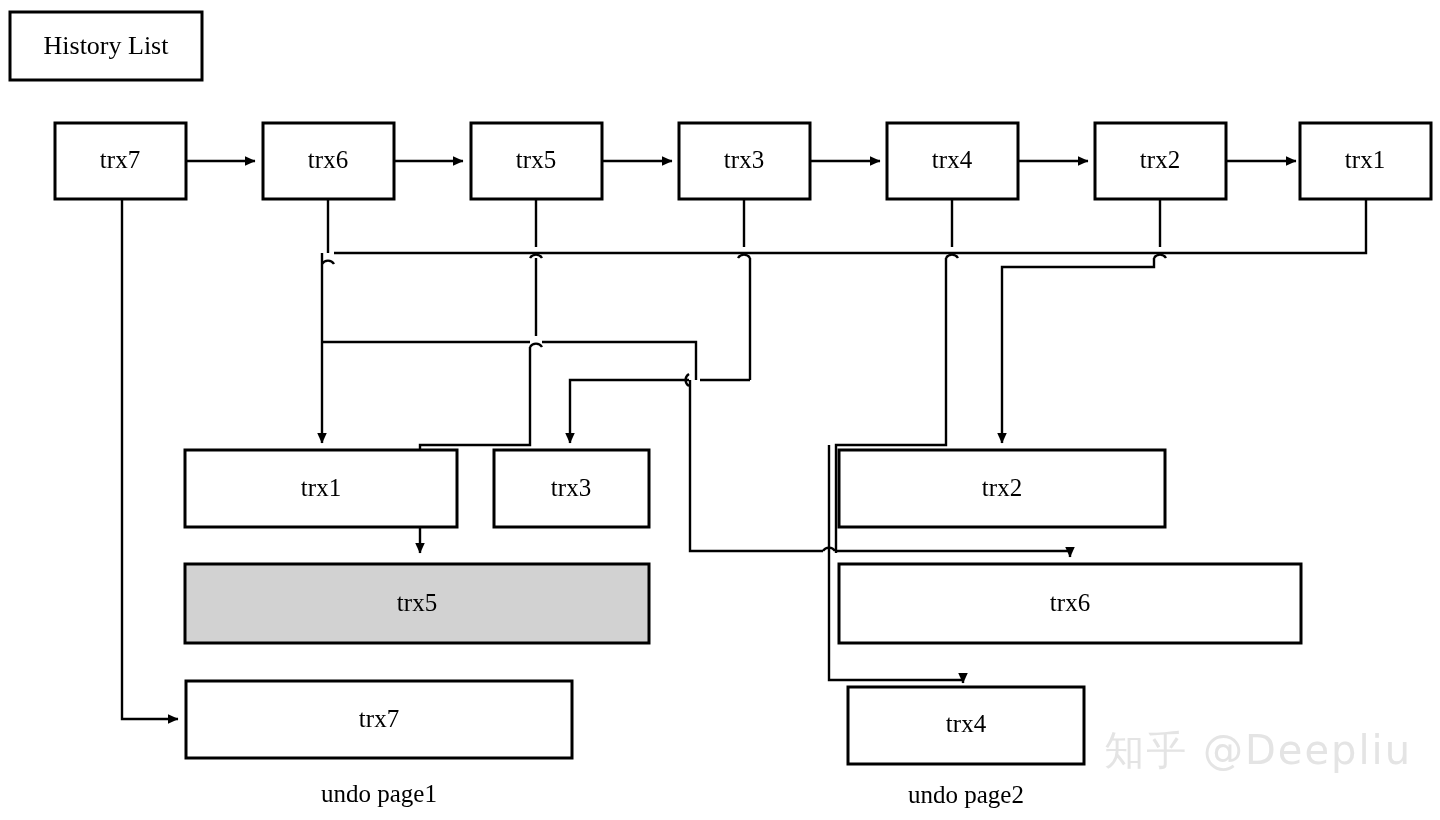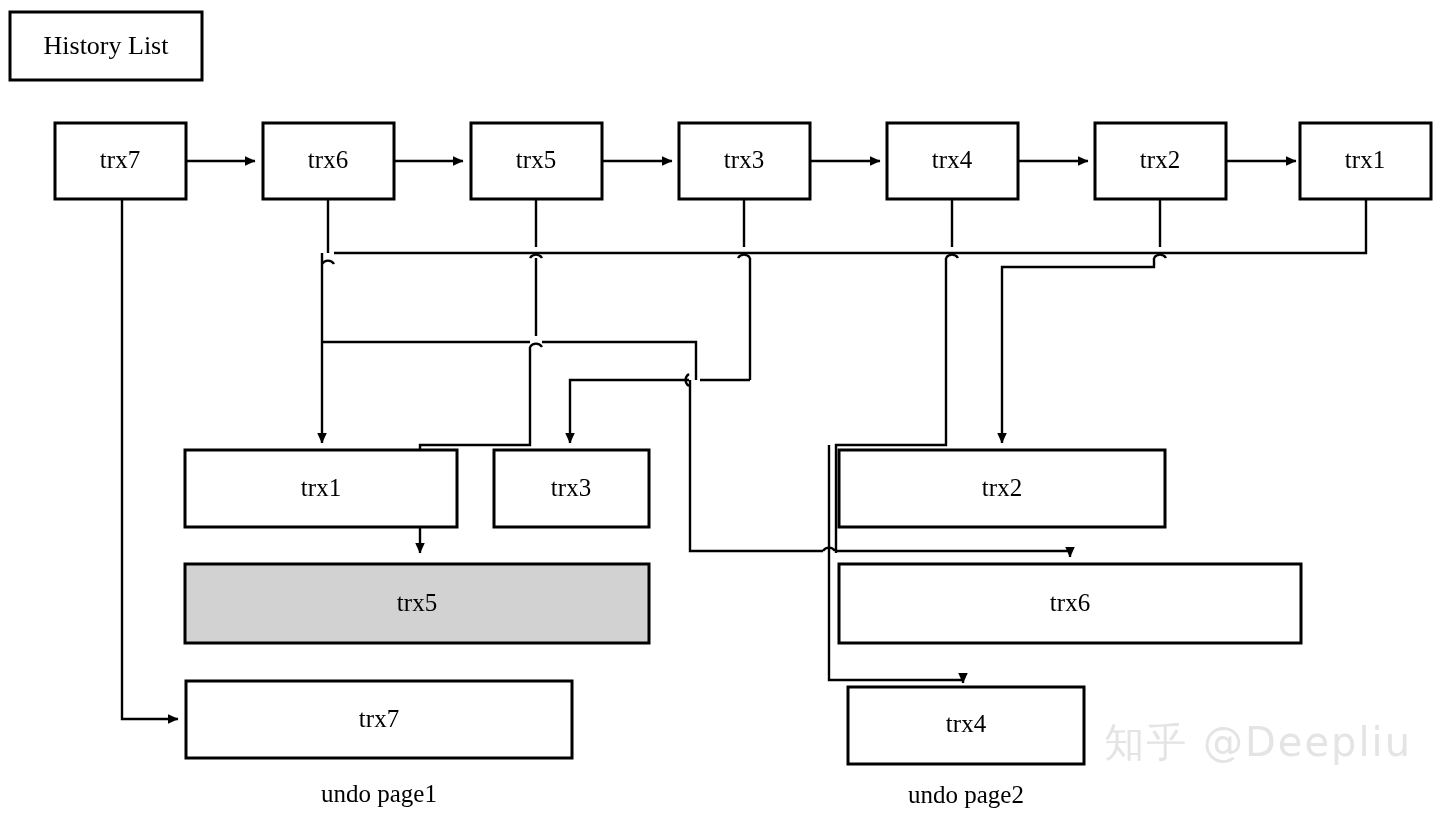--- a/index.html
+++ b/index.html
@@ -54,21 +54,21 @@
   .wire {
     fill: none;
     stroke: #000000;
     stroke-width: 2.4;
     stroke-linecap: butt;
     stroke-linejoin: miter;
   }
   .watermark {
     position: absolute;
     right: 28px;
-    bottom: 50px;
+    bottom: 42px;
     font-family: "DejaVu Sans", sans-serif;
     font-size: 40px;
     color: #e4e4e4;
     letter-spacing: 2px;
     white-space: nowrap;
     user-select: none;
   }
 </style>
 </head>
 <body>

